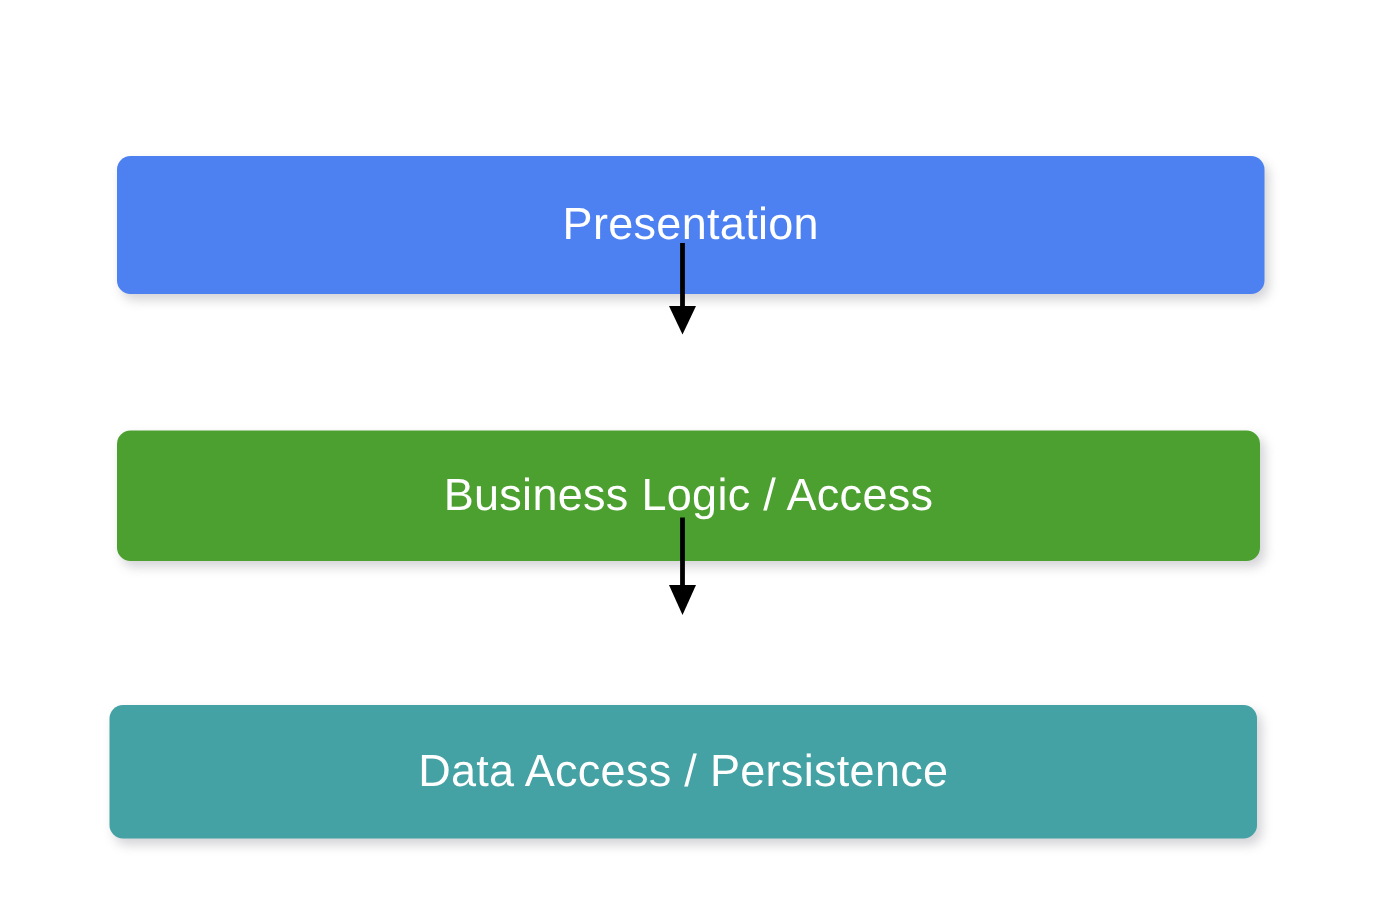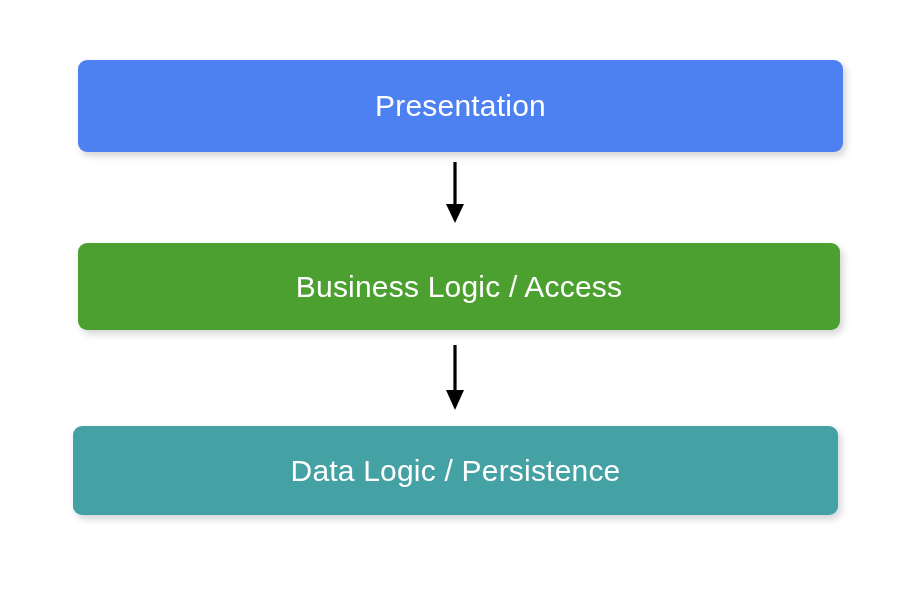--- a/index.html
+++ b/index.html
@@ -22,20 +22,21 @@
   }
 
   .layer-node {
     position: absolute;
     display: flex;
     align-items: center;
     justify-content: center;
     border-radius: 9px;
     box-shadow: 3px 4px 7px rgba(120, 120, 135, 0.32);
     box-sizing: border-box;
+    margin-top: 44px;
   }
 
   .layer-label {
     color: #ffffff;
     font-family: "Liberation Sans", sans-serif;
     font-size: 30px;
     font-weight: 400;
     letter-spacing: 0.2px;
     line-height: 1;
     white-space: nowrap;
@@ -97,16 +98,16 @@
   <div class="layer-node" id="node-business-logic" style="background:#4ca02f;">
     <span class="layer-label">Business Logic / Access</span>
   </div>
 
   <svg class="connector-arrow" id="arrow-business-to-data" viewBox="0 0 40 66" width="40" height="66">
     <line x1="20" y1="0" x2="20" y2="49" stroke="#000000" stroke-width="3.2"></line>
     <polygon points="20,65 11,45 29,45" fill="#000000"></polygon>
   </svg>
 
   <div class="layer-node" id="node-data-access" style="background:#44a1a4;">
-    <span class="layer-label">Data Logic / Persistence</span>
+    <span class="layer-label">Data Access / Persistence</span>
   </div>
 
 </div>
 
 </body></html>

